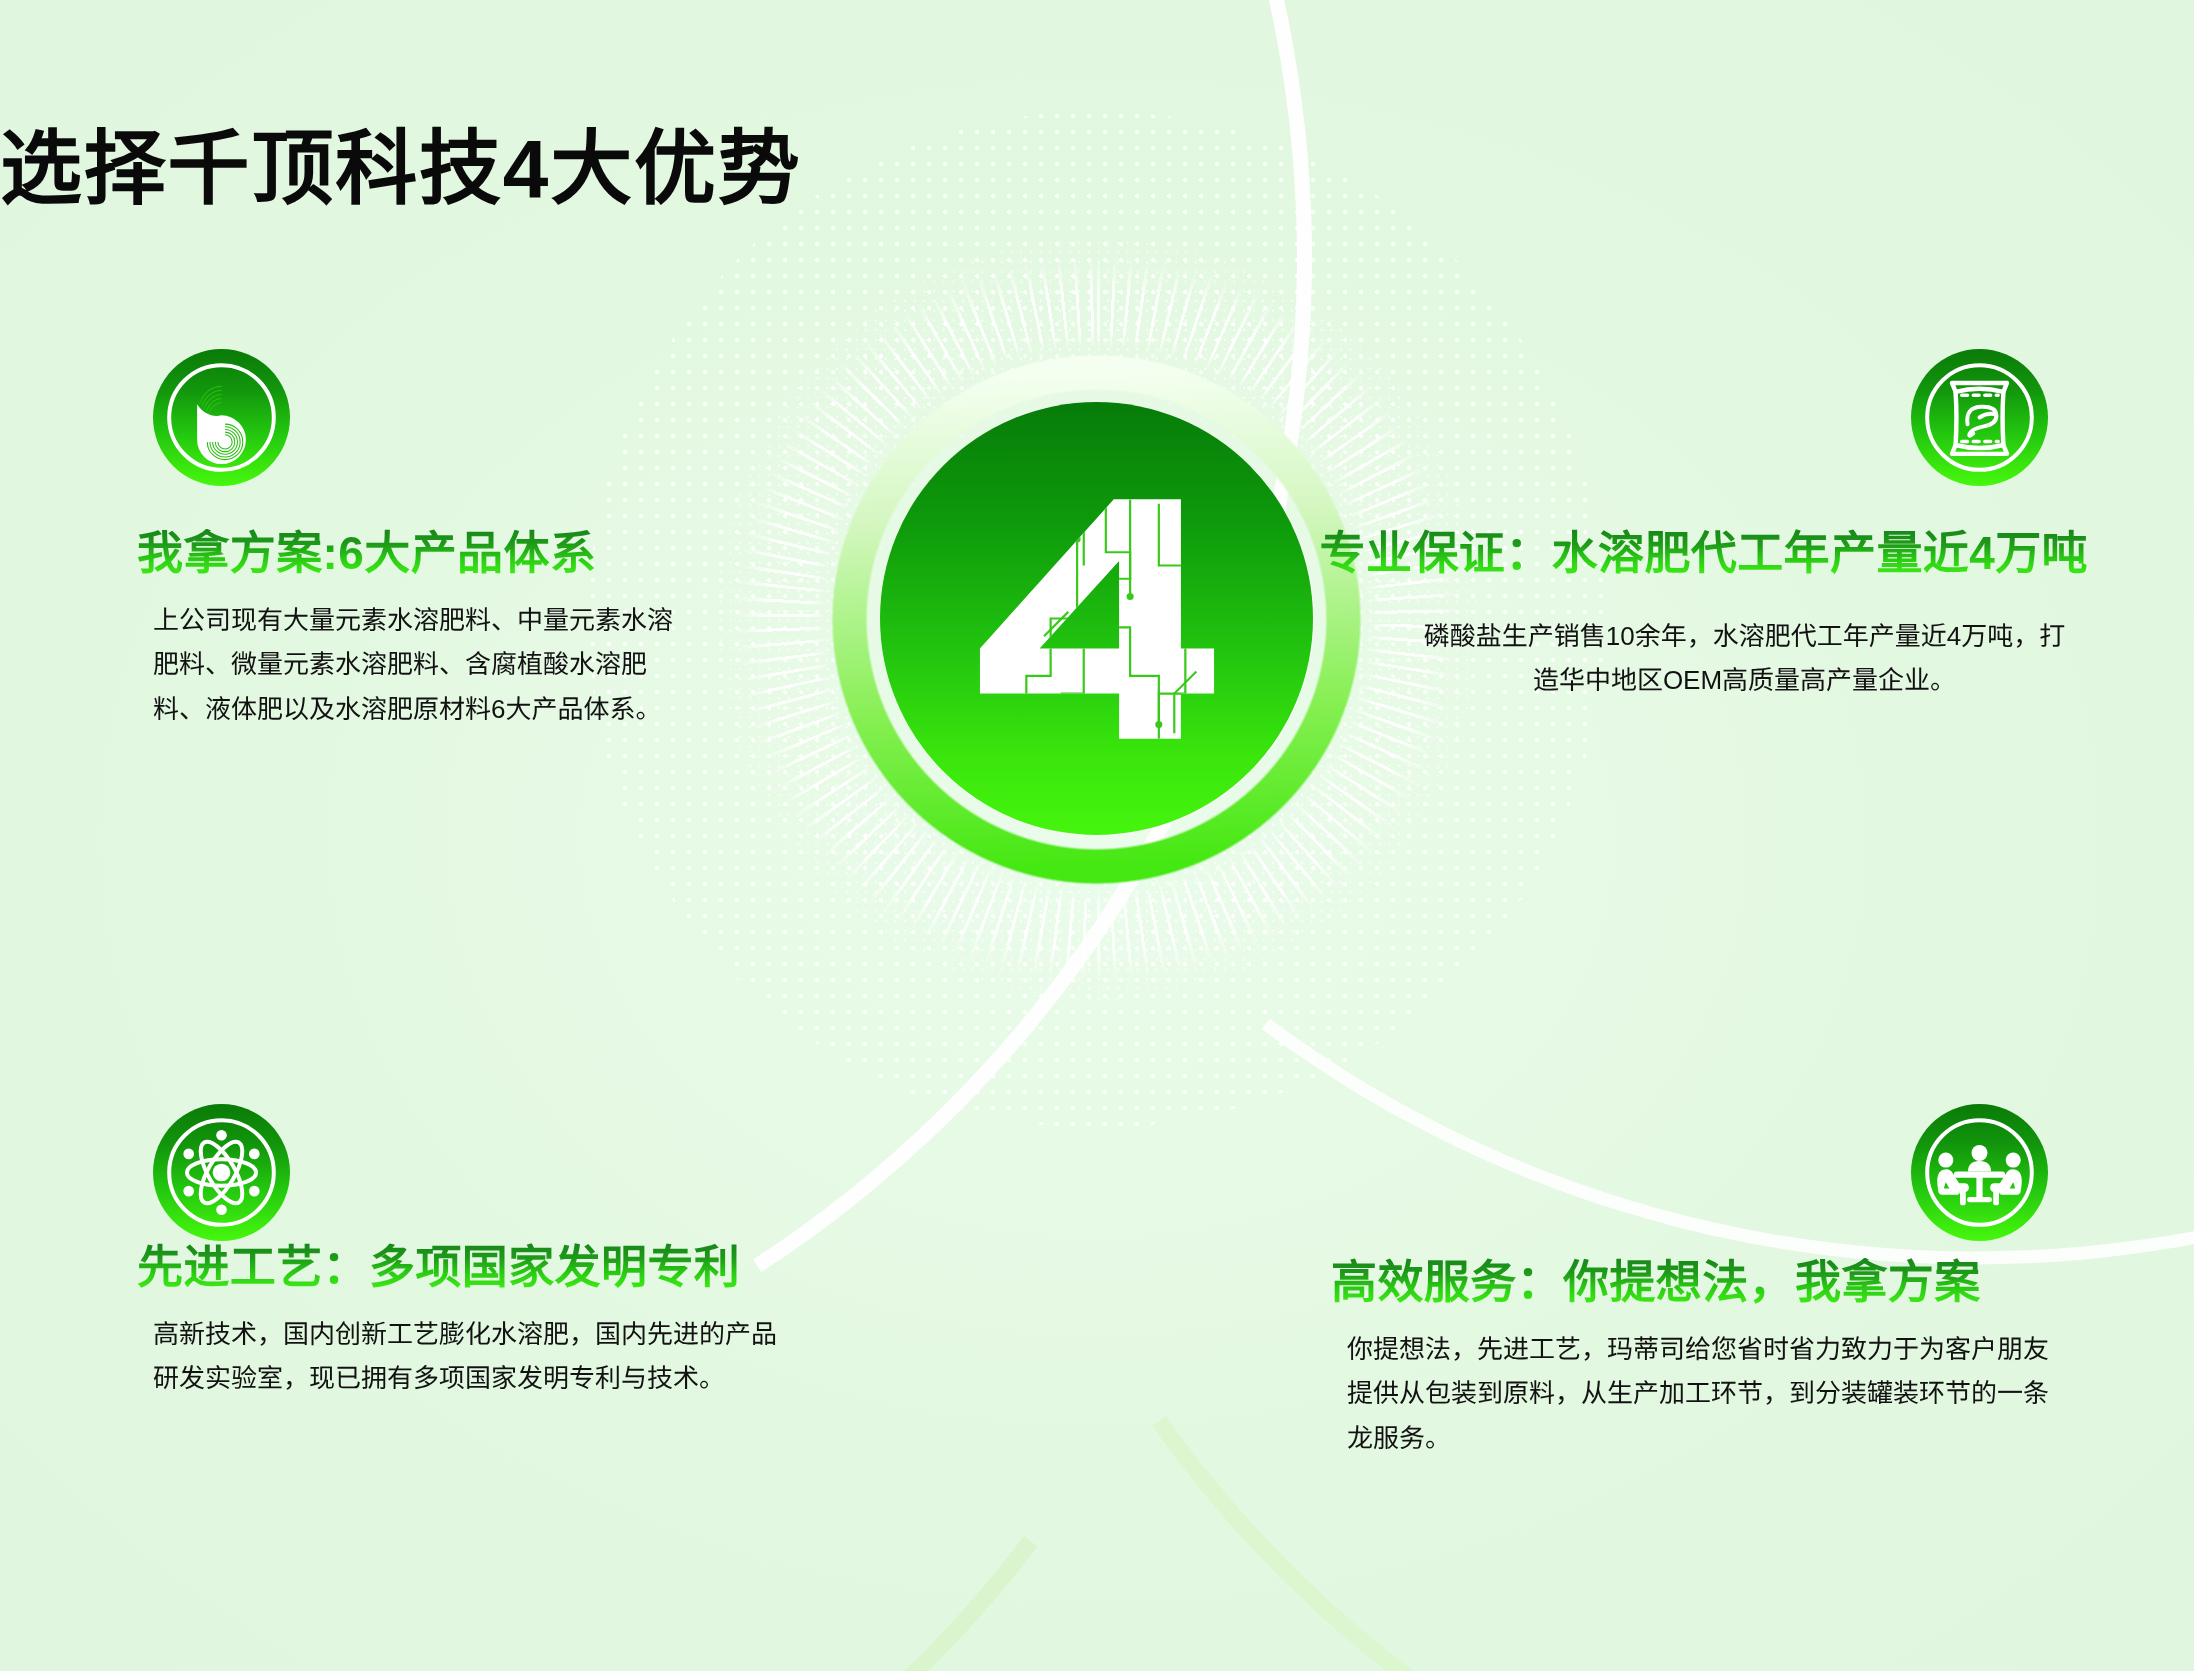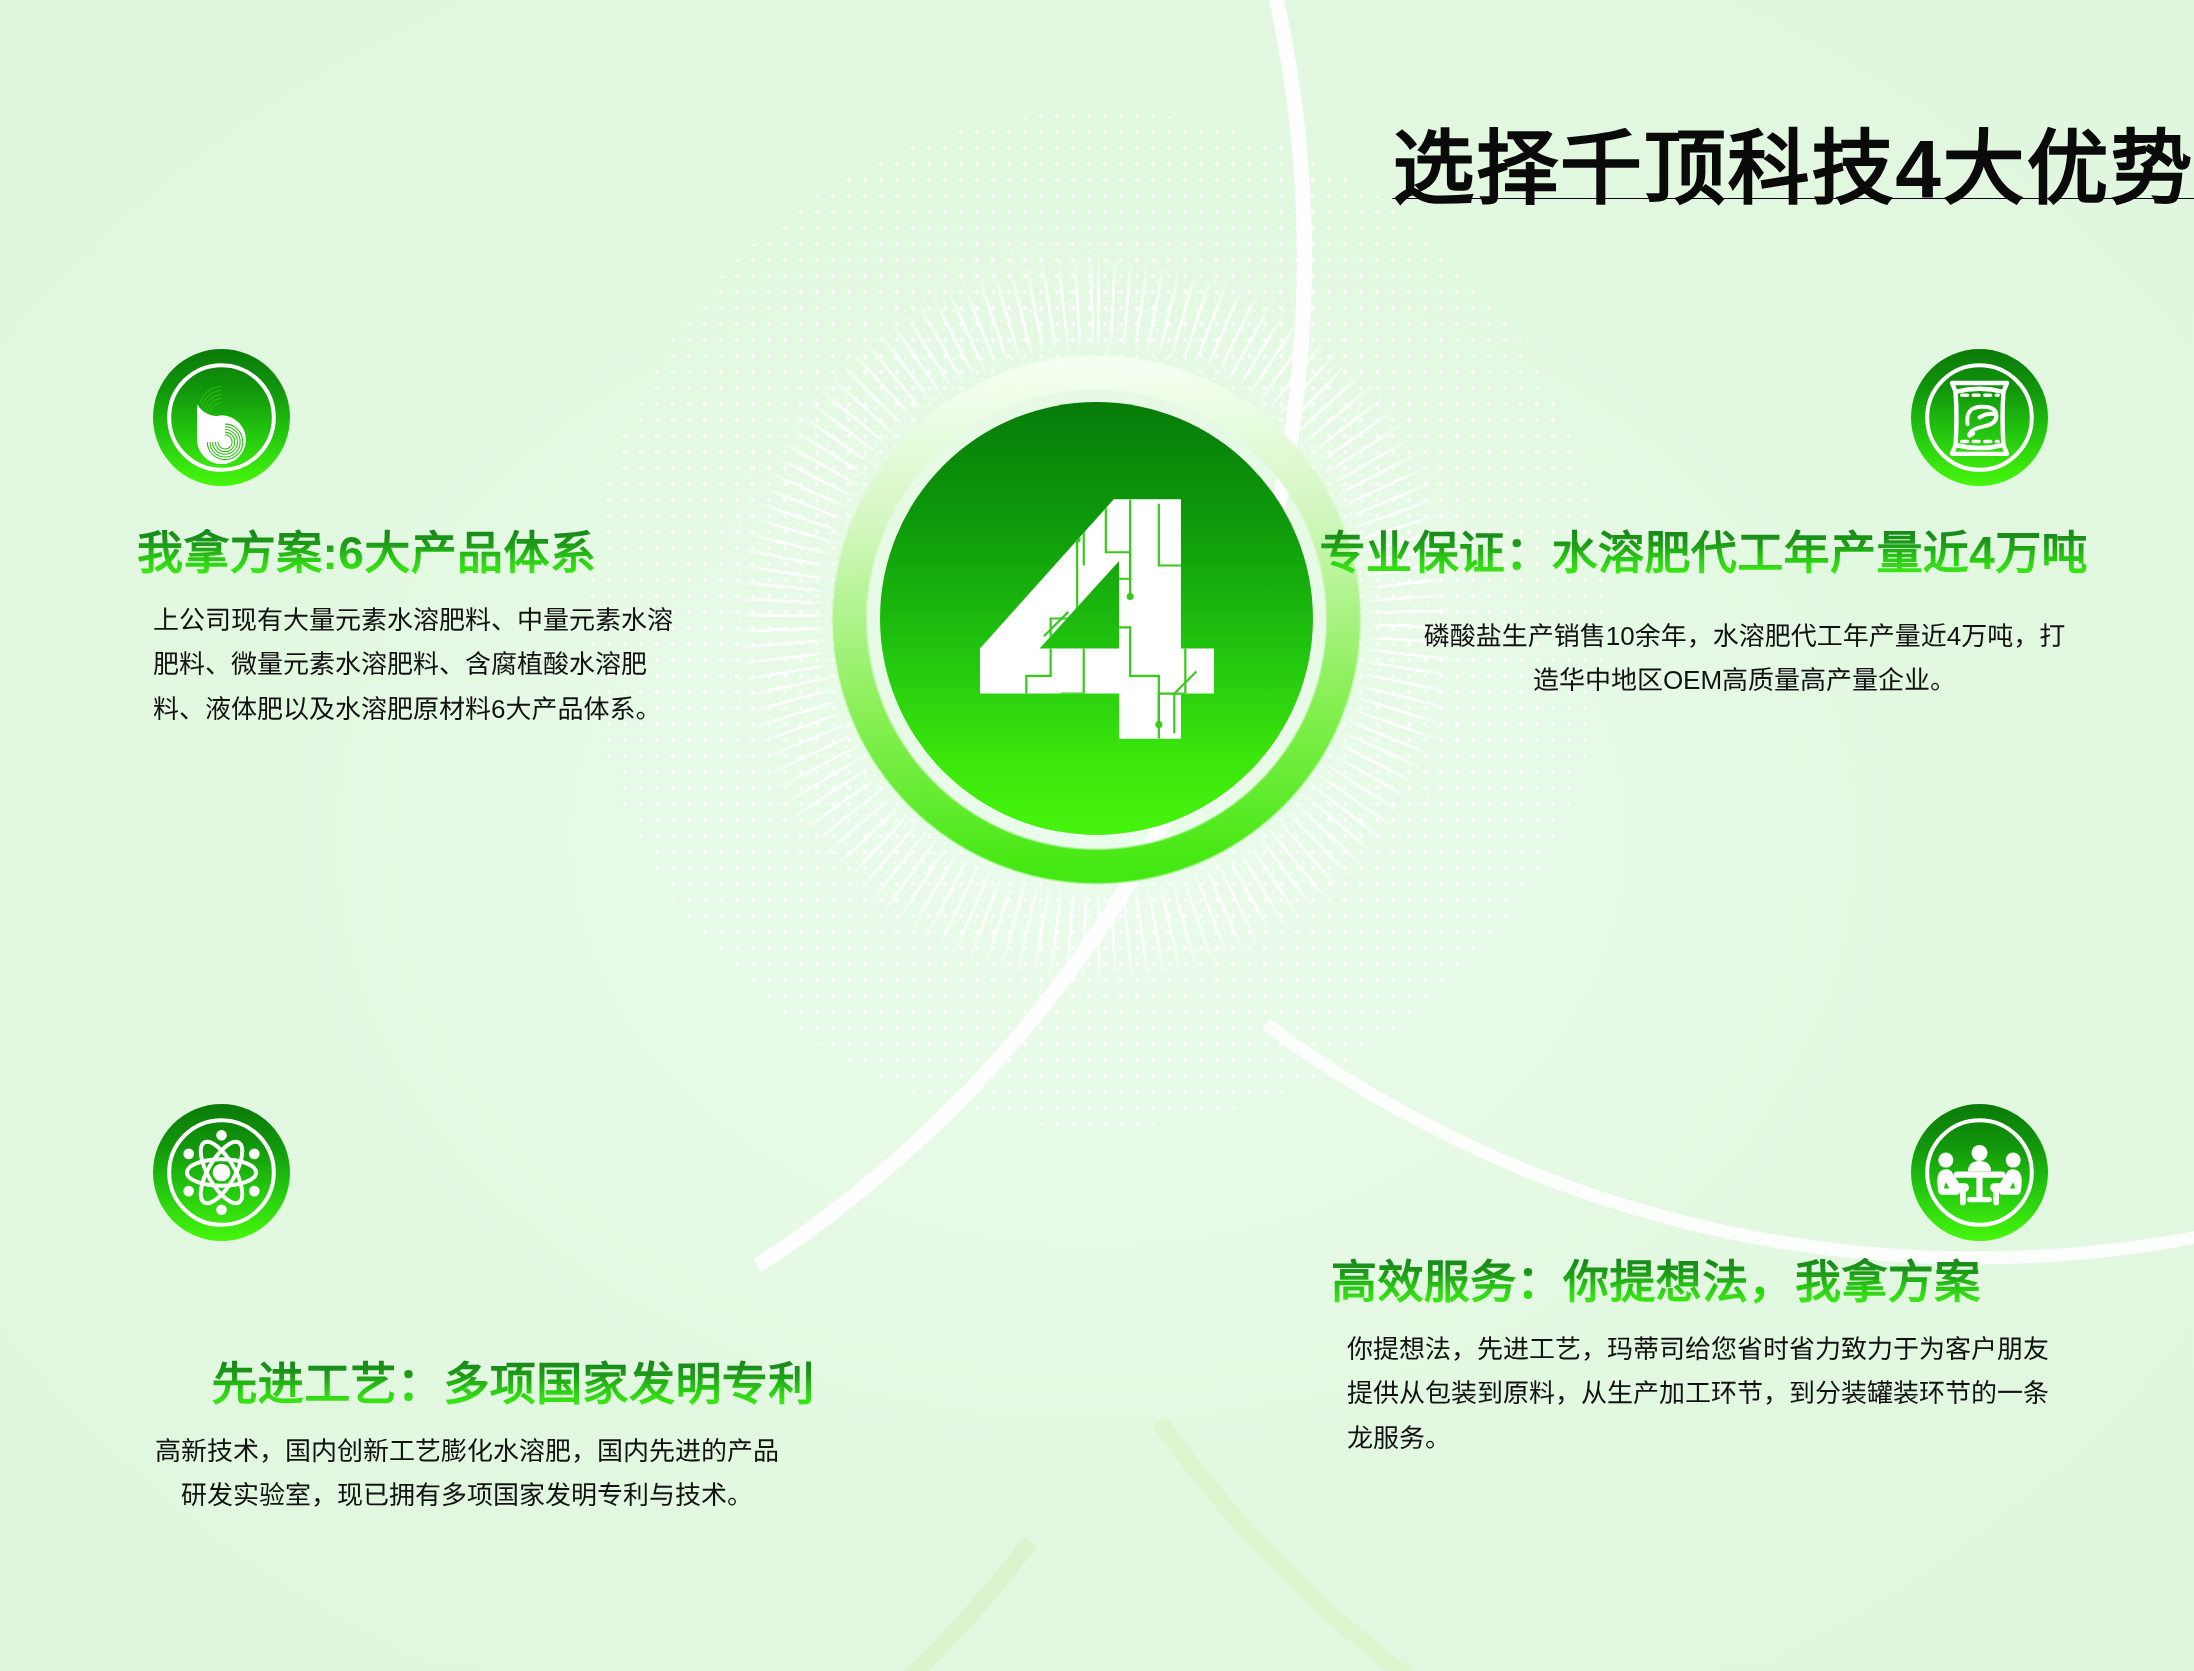--- a/index.html
+++ b/index.html
@@ -128,21 +128,21 @@
     color:transparent;-webkit-text-fill-color:transparent;
     white-space:nowrap;
   }
   .block p{
     margin:16px;font-size:26px;line-height:1.72;color:#121212;
     font-weight:400;
   }
   .b-tl{left:137px;top:529px;width:557px;}
   .b-tr{left:1203px;top:529px;width:885px;text-align:right;}
   .b-tr p{text-align:center;display:inline-block;max-width:655px;}
-  .b-bl{left:137px;top:1360px;width:752px;text-align:center;}
+  .b-bl{left:137px;top:1243px;width:752px;}
   .b-br{left:1331px;top:1258px;width:761px;}
 </style>
 </head>
 <body>
 
 <div id="stage">
 
   <div class="bg-layer">
     <div class="sweep sweep-tl"></div>
     <div class="sweep sweep-tr"></div>
@@ -179,21 +179,21 @@
         <path d="M505 420 L455 470 L455 560"></path>
         <circle cx="235" cy="120" r="8" fill="#2fc70f" stroke="none"></circle>
         <circle cx="250" cy="330" r="8" fill="#2fc70f" stroke="none"></circle>
         <circle cx="355" cy="250" r="8" fill="#2fc70f" stroke="none"></circle>
         <circle cx="480" cy="300" r="8" fill="#2fc70f" stroke="none"></circle>
         <circle cx="420" cy="540" r="8" fill="#2fc70f" stroke="none"></circle>
       </g>
     </svg>
   </div>
 
-  <div style="position:absolute;left:0;top:102px;width:2194px;text-align:right;text-decoration:underline;">
+  <div style="position:absolute;left:0;top:102px;width:2194px;text-align:left;">
     <span style="font-size:82px;font-weight:bold;color:#0a0a0a;letter-spacing:1.8px;">选择千顶科技4大优势</span>
   </div>
 
   <div class="badge badge-tl">
     <svg class="ico" viewBox="0 0 300 300">
       <circle cx="150" cy="150" r="118" fill="none" stroke="#ffffff" stroke-width="9"></circle>
       <g fill="none" stroke="#ffffff" stroke-width="3.2">
         <path d="M95 200 A55 55 0 1 0 150 145 A55 68 0 0 1 95 120 L95 200Z" stroke-width="0" fill="#ffffff"></path>
       </g>
       <g fill="none" stroke="#2bbf12" stroke-width="2.4">

